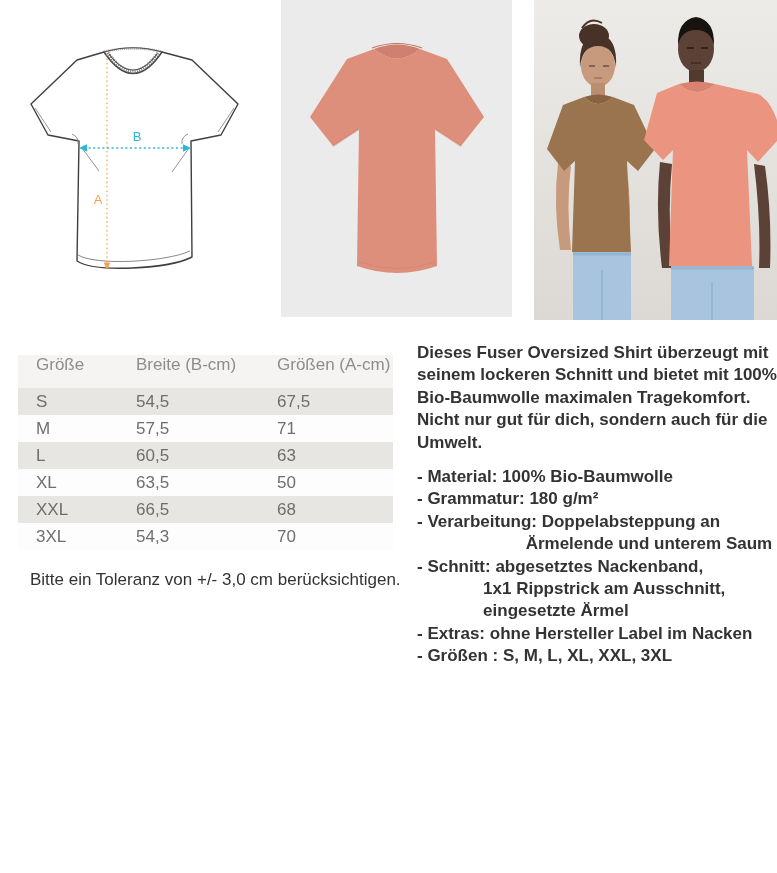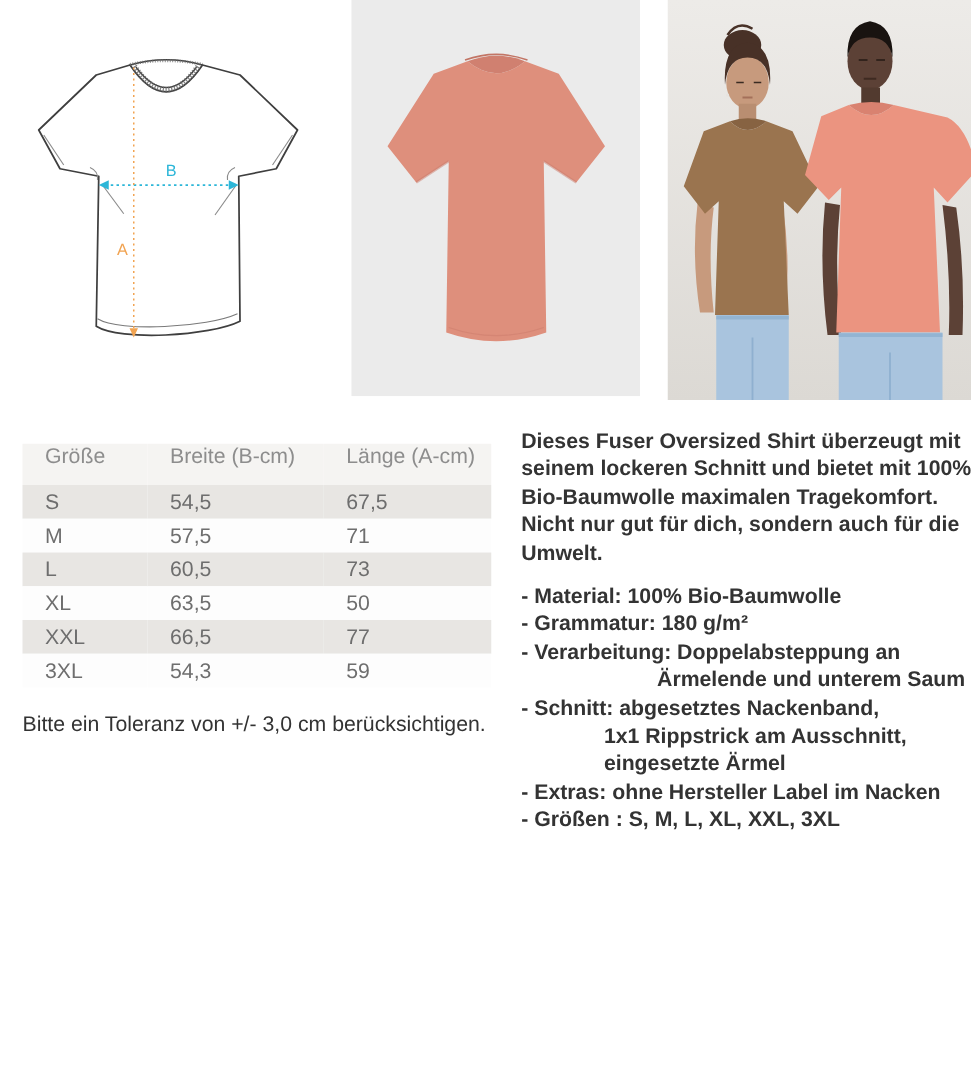--- a/index.html
+++ b/index.html
@@ -17,21 +17,21 @@
   
   .size-table-wrap { position:absolute; left:18px; top:355px; }
   table.size-table { border-collapse:collapse; width:375px; table-layout:fixed;
                      font-size:17px; }
   .size-table th { background:#f5f4f2; color:#8d8d8d; font-weight:400; text-align:left;
                    height:28px; padding:0 0 13px 18px; }
   .size-table td { color:#6e6e6e; height:27px; padding:0 0 0 18px; }
   .size-table tbody tr:nth-child(odd)  { background:#e8e6e3; }
   .size-table tbody tr:nth-child(even) { background:#fdfdfd; }
 
-  .tolerance { position:absolute; left:18px; top:570px; font-size:17px; color:#333333;
+  .tolerance { position:absolute; left:30px; top:570px; font-size:17px; color:#333333;
                white-space:pre; }
 
   
   .description { position:absolute; left:417px; top:342px; width:360px;
                  font-size:17px; line-height:22.4px; color:#333333;font-weight:bold; }
   .description p { margin:0 0 12px 0; white-space:pre; }
 </style>
 </head>
 <body>
 
@@ -132,53 +132,53 @@
     <table class="size-table">
       <colgroup>
           <col style="width:100px">
           <col style="width:141px">
           <col style="width:134px">
         </colgroup>
       <thead>
         <tr>
           <th>Größe</th>
           <th>Breite (B-cm)</th>
-          <th>Länge (A-cm)</th>
+          <th>Größen (A-cm)</th>
         </tr>
       </thead>
       <tbody>
           <tr>
             <td>S</td>
             <td>54,5</td>
             <td>67,5</td>
           </tr>
           <tr>
             <td>M</td>
             <td>57,5</td>
             <td>71</td>
           </tr>
           <tr>
             <td>L</td>
             <td>60,5</td>
-            <td>73</td>
+            <td>63</td>
           </tr>
           <tr>
             <td>XL</td>
             <td>63,5</td>
             <td>50</td>
           </tr>
           <tr>
             <td>XXL</td>
             <td>66,5</td>
-            <td>77</td>
+            <td>68</td>
           </tr>
           <tr>
             <td>3XL</td>
             <td>54,3</td>
-            <td>59</td>
+            <td>70</td>
           </tr>
         </tbody>
     </table>
   </div>
 
   <div class="tolerance">Bitte ein Toleranz von +/- 3,0 cm berücksichtigen.</div>
 
   <div class="description">
       <p>Dieses Fuser Oversized Shirt überzeugt mit
 seinem lockeren Schnitt und bietet mit 100%

